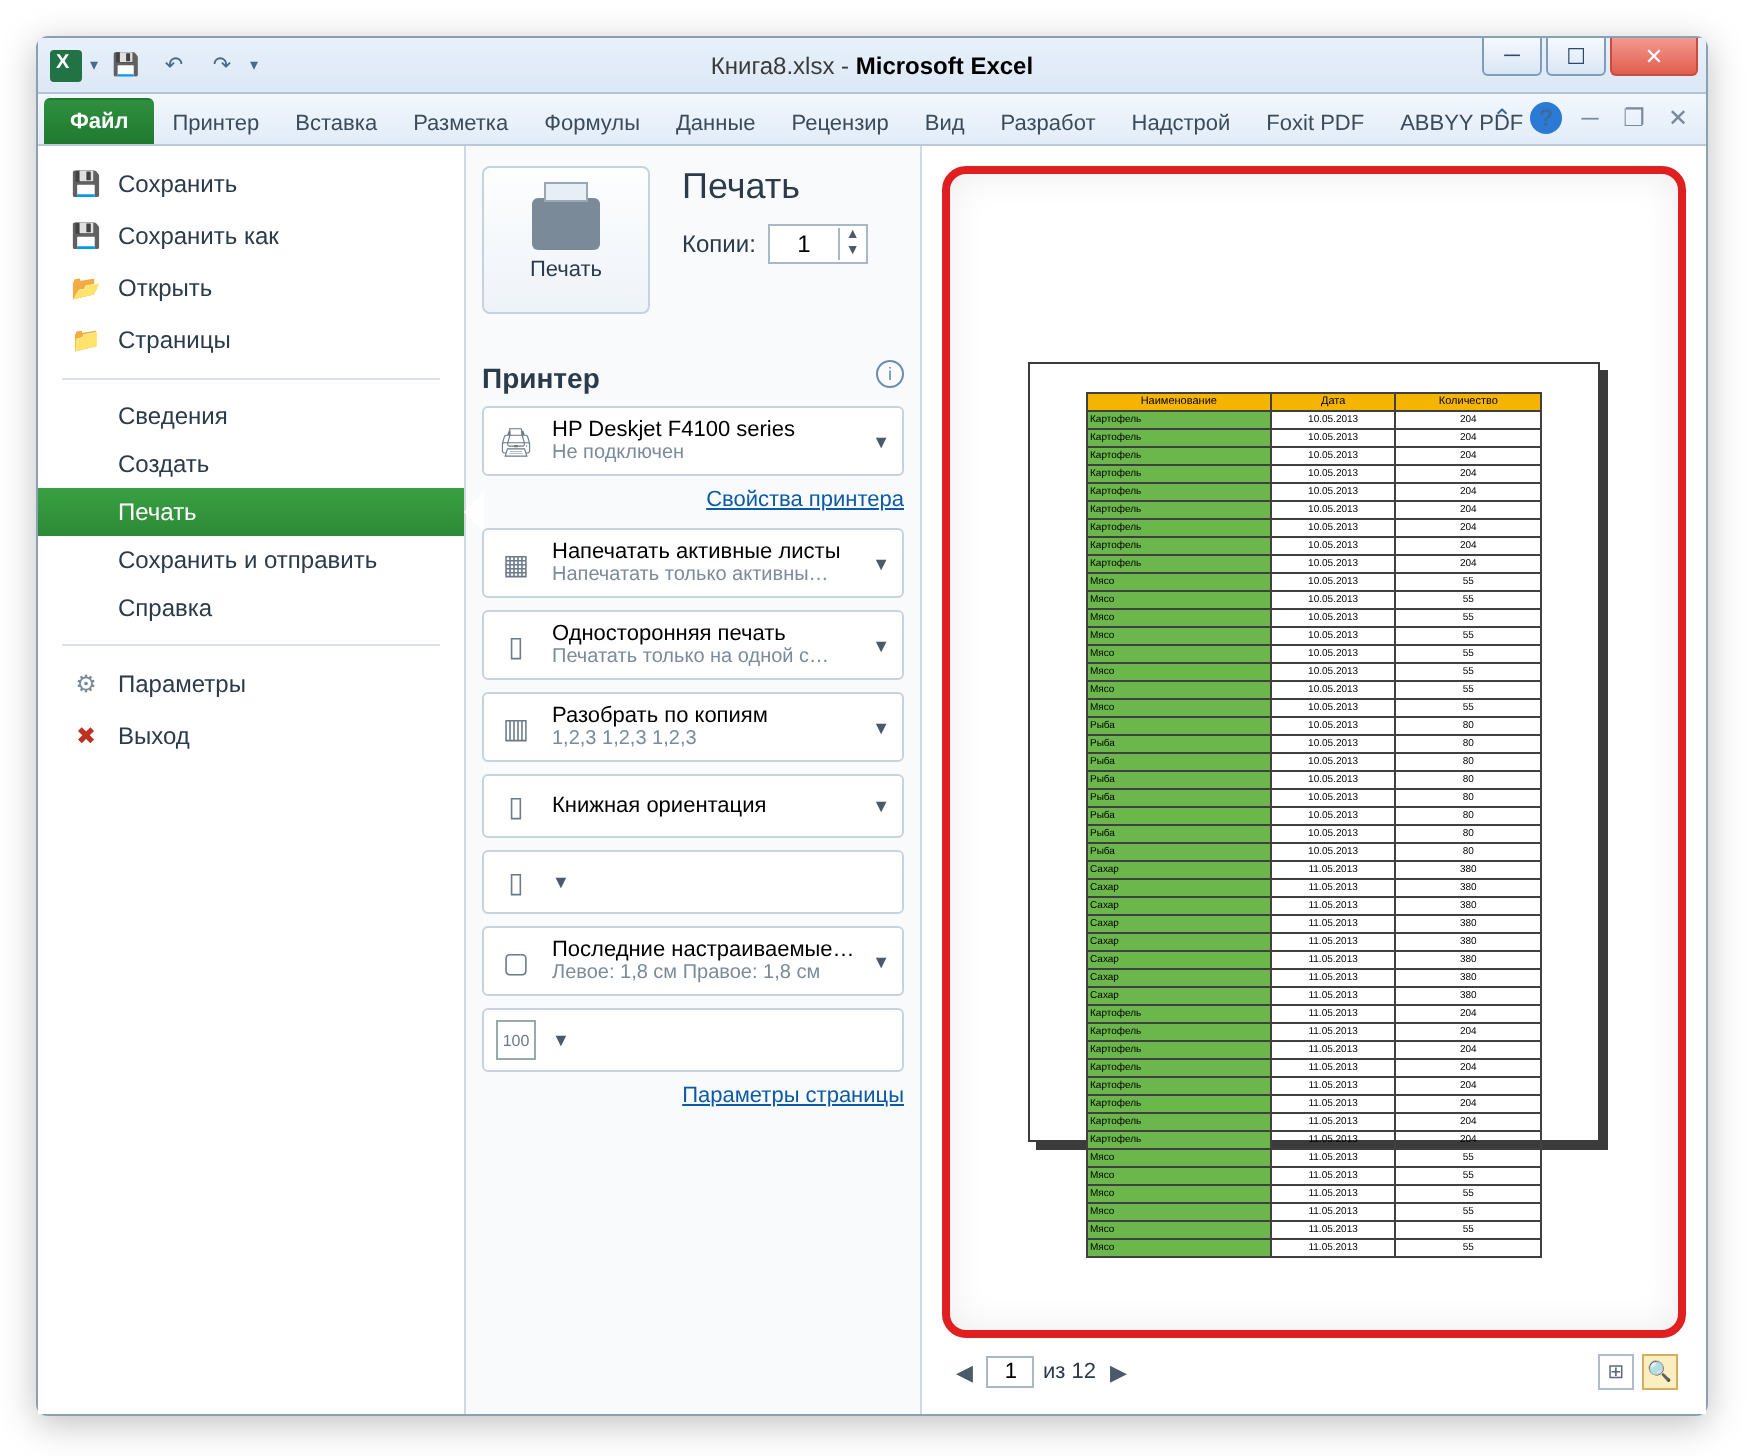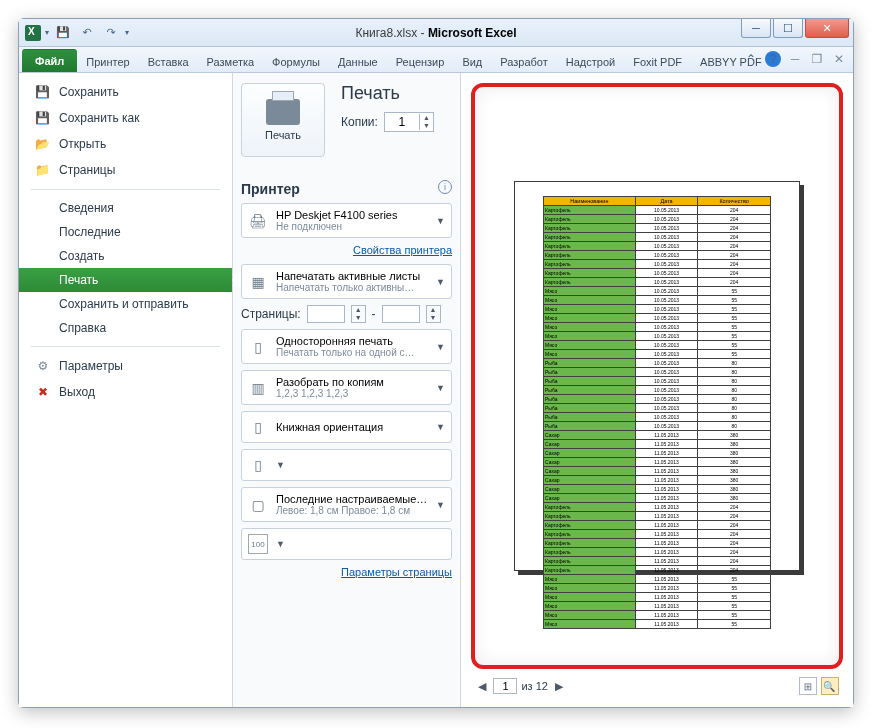--- a/index.html
+++ b/index.html
@@ -136,23 +136,20 @@
         </div>
       <div class="menu-item">
           <span class="mi-ico" style="color:#e0a030">📁</span>
           <span>Страницы</span>
         </div>
       <div class="menu-sep"></div>
       <div class="menu-item noicon">
           <span>Сведения</span>
         </div>
       <div class="menu-item noicon">
-          <span>Последние</span>
-        </div>
-      <div class="menu-item noicon">
           <span>Создать</span>
         </div>
       <div class="menu-item noicon selected">
           <span>Печать</span>
         </div>
       <div class="menu-item noicon">
           <span>Сохранить и отправить</span>
         </div>
       <div class="menu-item noicon">
           <span>Справка</span>
@@ -206,34 +203,20 @@
 
       <div class="dropdown">
         <div class="dd-ico">▦</div>
         <div class="dd-text">
             <div class="dd-main">Напечатать активные листы</div>
             <div class="dd-sub">Напечатать только активны…</div>
           </div>
         <div class="dd-arrow">▼</div>
       </div>
 
-      <div class="pages-row">
-        <span>Страницы:</span>
-        <input style="">
-        <div class="spin-arrows" style="border:1px solid #a9b7c7">
-            <span>▲</span>
-            <span>▼</span>
-          </div>
-        <span>-</span>
-        <input style="">
-        <div class="spin-arrows" style="border:1px solid #a9b7c7">
-            <span>▲</span>
-            <span>▼</span>
-          </div>
-      </div>
 
       <div class="dropdown">
         <div class="dd-ico">▯</div>
         <div class="dd-text">
             <div class="dd-main">Односторонняя печать</div>
             <div class="dd-sub">Печатать только на одной с…</div>
           </div>
         <div class="dd-arrow">▼</div>
       </div>
 

